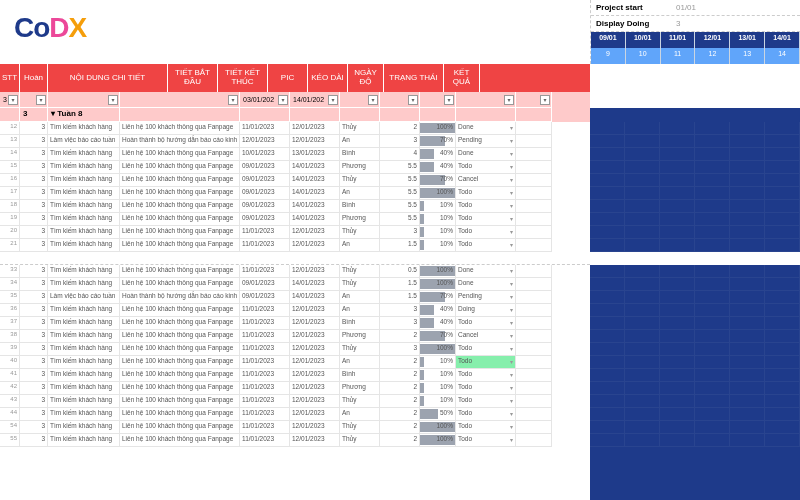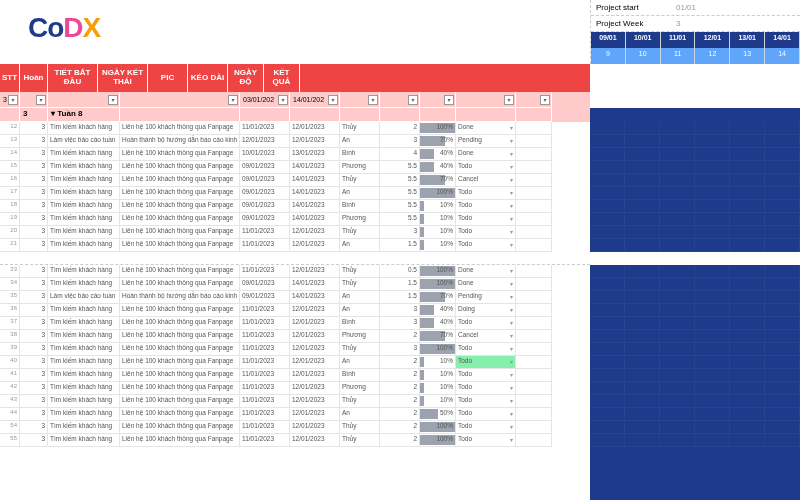--- a/index.html
+++ b/index.html
@@ -1,33 +1,33 @@
 <!DOCTYPE html>
 <html><head>
 <meta charset="utf-8">
 <style>
 *{box-sizing:border-box;margin:0;padding:0}
 body{font-family:Arial,sans-serif;font-size:8px;background:#fff;width:800px;height:500px;overflow:hidden}
 .topbar{display:flex;height:64px}
-.logo-area{width:590px;padding:12px 0 0 28px}
+.logo-area{width:590px;padding:12px 0 0 14px}
 .logo{font-size:28px;font-weight:900;letter-spacing:-1px}
 .logo .c1{color:#1e3a8a}.logo .c3{color:#ec4899}.logo .c4{color:#f59e0b}
 .meta-area{width:210px;border-left:1px dashed #ccc;font-size:8px}
 .meta-row{display:flex;height:16px;border-bottom:1px dashed #ccc}
-.meta-label{width:80px;padding:3px 5px;font-weight:normal}
+.meta-label{width:80px;padding:3px 5px;font-weight:bold}
 .meta-val{flex:1;padding:3px 5px;color:#999}
 .date-hdr{display:flex;height:16px}
 .date-cell{flex:1;text-align:center;padding:2px;font-size:7px;border-right:1px solid #cbd5e1}
 .dh-main{background:#1e3a8a;color:#fff;font-weight:bold}
 .dh-sub{background:#60a5fa;color:#fff}
 .dh-day{background:#e0e7ff;color:#333;font-weight:bold}
 .main{display:flex;height:436px}
 .left-pane{width:590px;overflow:hidden}
 .gantt-pane{width:210px;background:#1e3a8a;position:relative}
-.hdr-row{display:flex;background:#ef4444;color:#fff;height:28px;font-size:8px;font-weight:bold}
+.hdr-row{display:flex;background:#ef4444;color:#fff;height:28px;font-size:8px;font-weight:normal}
 .hdr-row>div{border-right:1px solid #fff;display:flex;align-items:center;justify-content:center;text-align:center;padding:1px 2px;line-height:1.1}
 .filter-row{display:flex;background:#fecaca;height:16px;font-size:7px}
 .filter-row>div{border-right:1px solid #fff;border-bottom:1px solid #fff;display:flex;align-items:center;padding:0 3px;position:relative}
 .filter-row .fbtn{position:absolute;right:1px;width:10px;height:10px;background:#fff;border:1px solid #999;font-size:6px;text-align:center;line-height:8px;color:#666}
 .c-stt{width:20px}.c-tuan{width:28px}.c-hm{width:72px}.c-nd{width:120px}.c-bd{width:50px}.c-kt{width:50px}.c-pic{width:40px}.c-kd{width:40px}.c-td{width:36px}.c-tt{width:60px}.c-kq{width:36px}
 .group-row{display:flex;background:#fecaca;height:14px;font-size:8px;font-weight:bold}
 .group-row>div{border-right:1px solid #fff;border-bottom:1px solid #fff;padding:1px 3px}
 .data-row{display:flex;height:13px;font-size:6.5px;background:#fff}
 .data-row>div{border-right:1px solid #e5e5e5;border-bottom:1px solid #e5e5e5;padding:1px 2px;overflow:hidden;white-space:nowrap;color:#555}
 .data-row .c-stt{text-align:right;color:#999;font-size:6px}
@@ -51,21 +51,21 @@
 <div class="topbar">
   <div class="logo-area">
     <div class="logo"><span class="c1">Co</span><span class="c3">D</span><span class="c4">X</span></div>
   </div>
   <div class="meta-area">
     <div class="meta-row">
         <div class="meta-label">Project start</div>
         <div class="meta-val">01/01</div>
       </div>
     <div class="meta-row">
-        <div class="meta-label">Project Week</div>
+        <div class="meta-label">Display Doing</div>
         <div class="meta-val">3</div>
       </div>
     <div class="date-hdr" id="dh-dates">
         <div class="date-cell dh-main">09/01</div>
         <div class="date-cell dh-main">10/01</div>
         <div class="date-cell dh-main">11/01</div>
         <div class="date-cell dh-main">12/01</div>
         <div class="date-cell dh-main">13/01</div>
         <div class="date-cell dh-main">14/01</div>
       </div>
@@ -86,25 +86,27 @@
         <div class="date-cell dh-day">T7</div>
       </div>
   </div>
 </div>
 
 <div class="main">
   <div class="left-pane">
     <div class="hdr-row">
       <div class="c-stt">STT</div>
       <div class="c-tuan">Hoàn</div>
+      <div class="c-nd">NỘI DUNG CHI TIẾT</div>
       <div class="c-bd">TIẾT BẮT ĐẦU</div>
-      <div class="c-kt">NGÀY KẾT THÁI</div>
+      <div class="c-kt">TIẾT KẾT THÚC</div>
       <div class="c-pic">PIC</div>
       <div class="c-kd">KÉO DÀI</div>
       <div class="c-td">NGÀY ĐỘ</div>
+      <div class="c-tt">TRẠNG THÁI</div>
       <div class="c-kq">KẾT QUẢ</div>
     </div>
     <div class="filter-row">
       <div class="c-stt">
           <span>3</span>
           <span class="fbtn">▾</span>
         </div>
       <div class="c-tuan">
           <span class="fbtn">▾</span>
         </div>

